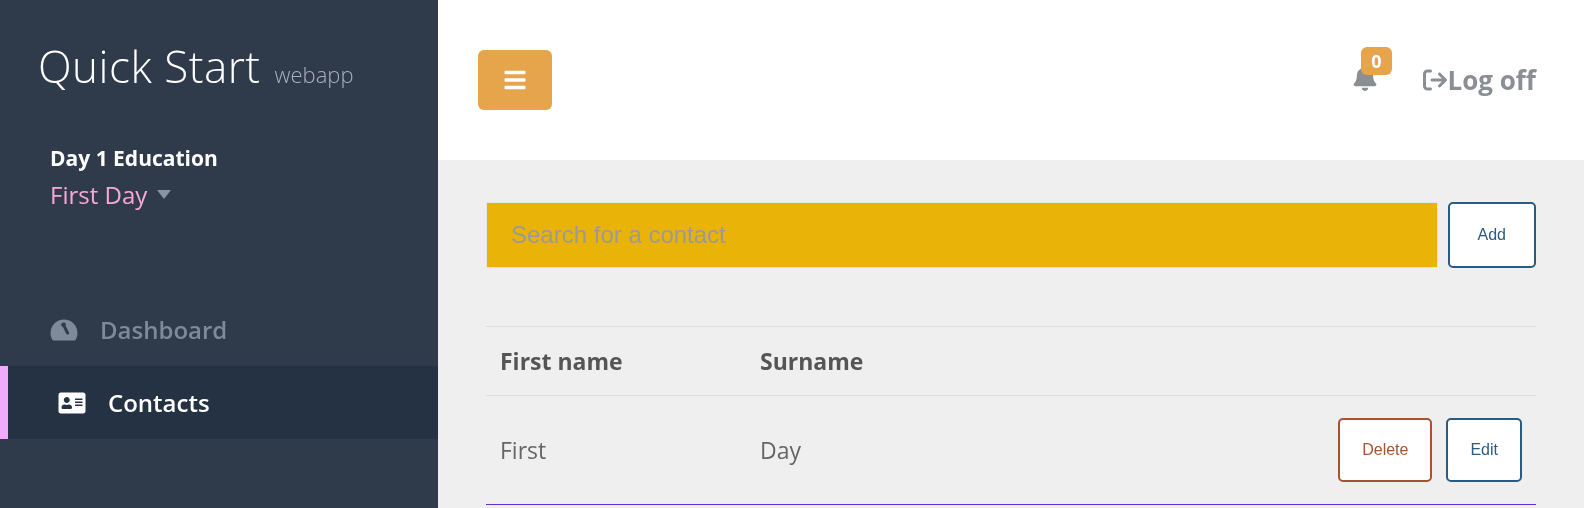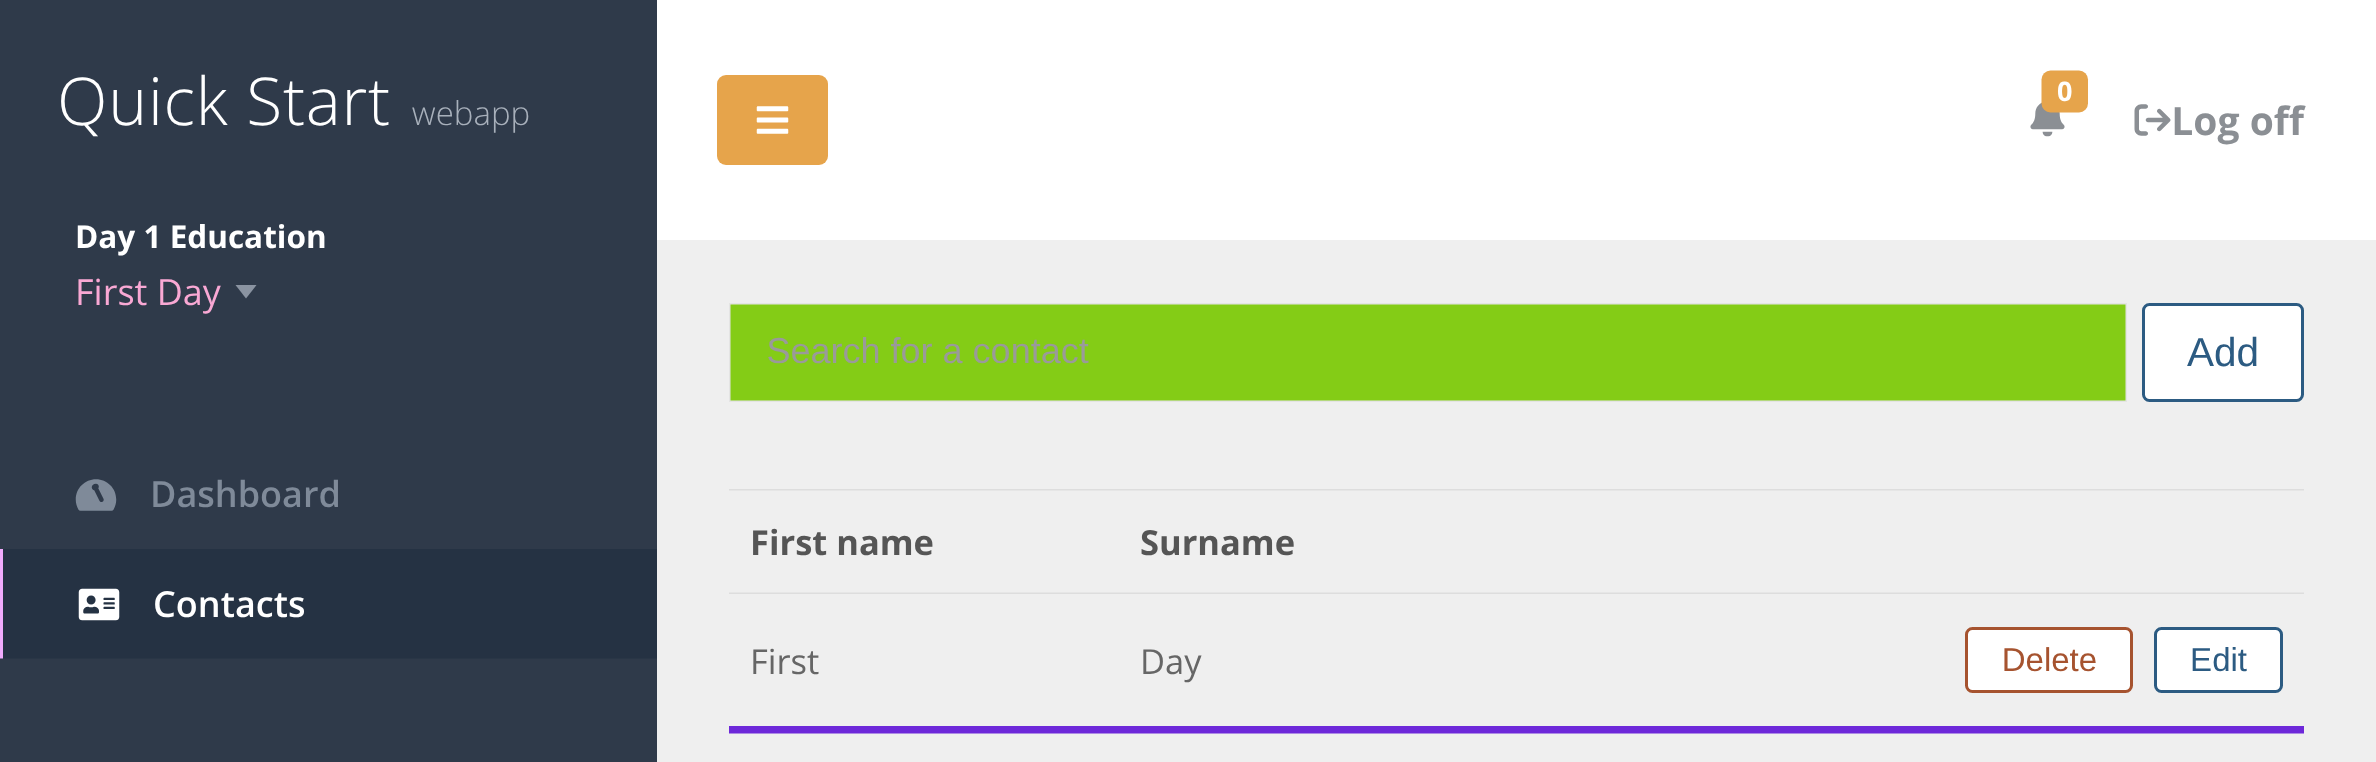--- a/index.html
+++ b/index.html
@@ -12,51 +12,51 @@
     .brand-main { font-size: 44px; font-weight: 300; letter-spacing: 0.5px; color: #fff; }
     .brand-sub { font-size: 22px; font-weight: 300; color: #a8b0bb; }
 
     .org { padding: 24px 50px 32px 50px; }
     .org-title { font-size: 21px; font-weight: 700; color: #fff; margin-bottom: 6px; }
     .org-sub { font-size: 24px; font-weight: 400; color: #f9a8d4; display: inline-flex; align-items: center; gap: 10px; cursor: pointer; }
     .org-sub .caret { width: 0; height: 0; border-left: 7px solid transparent; border-right: 7px solid transparent; border-top: 9px solid #8a93a1; display: inline-block; }
 
     .nav { margin-top: 50px; }
     .nav-item { display: flex; align-items: center; gap: 22px; padding: 20px 50px; font-size: 24px; font-weight: 600; color: #7f8a99; cursor: pointer; }
-    .nav-item.active { background: #253243; color: #fff; border-left: 2px solid #f0abfc; }
+    .nav-item.active { background: #253243; color: #fff; border-left: 8px solid #f0abfc; }
     .nav-item .icon { width: 28px; height: 24px; display: inline-flex; align-items: center; justify-content: center; }
     .nav-item .icon svg { width: 28px; height: 24px; }
     .nav-item .label { }
 
     
     .main { flex: 1; display: flex; flex-direction: column; background: #efefef; }
     .topbar { height: 160px; background: #fff; display: flex; align-items: center; padding: 0 48px 0 40px; justify-content: space-between; }
     .topbar-left { display: flex; align-items: center; }
     .hamburger-btn { width: 74px; height: 60px; background: #e6a44b; border: none; border-radius: 6px; display: flex; align-items: center; justify-content: center; cursor: pointer; }
     .hamburger-btn svg { width: 28px; height: 24px; fill: #fff; }
     .topbar-right { display: flex; align-items: center; gap: 44px; }
     .bell-wrap { position: relative; cursor: pointer; }
     .bell-wrap svg { width: 26px; height: 26px; fill: #8b8f94; }
     .badge { position: absolute; top: -18px; right: -14px; background: #e6a44b; color: #fff; font-size: 18px; font-weight: 700; padding: 2px 10px; border-radius: 6px; }
     .logoff { display: inline-flex; align-items: center; gap: 0; color: #8b8f94; font-size: 26px; font-weight: 700; cursor: pointer; }
     .logoff svg { width: 26px; height: 24px; fill: #8b8f94; }
 
     .content { padding: 42px 48px 0 48px; }
     .search-row { display: flex; gap: 10px; }
-    .search-input { flex: 1; height: 66px; background: #84cc16; border: 1px solid #e4e4e4; font-size: 24px; padding: 0 24px; color: #555; }
+    .search-input { flex: 1; height: 66px; background: #eab308; border: 1px solid #e4e4e4; font-size: 24px; padding: 0 24px; color: #555; }
     .search-input::placeholder { color: #9a9a9a; }
-    .add-btn { height: 66px; padding: 0 28px; background: #fff; border: 2px solid #2c5b82; color: #2c5b82; font-size: 27px; font-weight: 500; border-radius: 5px; cursor: pointer; }
+    .add-btn { height: 66px; padding: 0 28px; background: #fff; border: 2px solid #2c5b82; color: #2c5b82; font-size: 16px; font-weight: 500; border-radius: 5px; cursor: pointer; }
 
     .table { margin-top: 58px; }
     .thead { display: flex; padding: 18px 14px; border-top: 1px solid #ddd; border-bottom: 1px solid #ddd; font-size: 23px; font-weight: 700; color: #555; }
     .col-first { width: 260px; }
     .col-sur { flex: 1; }
     .col-actions { width: 240px; display: flex; gap: 14px; justify-content: flex-end; }
-    .trow { display: flex; align-items: center; padding: 22px 14px; border-bottom: 5px solid #6d28d9; font-size: 23px; color: #666; }
-    .btn-outline { height: 44px; padding: 0 22px; background: #fff; border-radius: 5px; font-size: 22px; font-weight: 500; cursor: pointer; display: inline-flex; align-items: center; }
+    .trow { display: flex; align-items: center; padding: 22px 14px; border-bottom: 1px solid #6d28d9; font-size: 23px; color: #666; }
+    .btn-outline { height: 64px; padding: 0 22px; background: #fff; border-radius: 5px; font-size: 16px; font-weight: 500; cursor: pointer; display: inline-flex; align-items: center; }
     .btn-delete { border: 2px solid #a6532f; color: #a6532f; }
     .btn-edit { border: 2px solid #2c5b82; color: #2c5b82; }
   </style>
 </head>
 <body>
 
 <aside class="sidebar">
   <div class="brand">
     <span class="brand-main">Quick Start</span>
     <span class="brand-sub">webapp</span>

